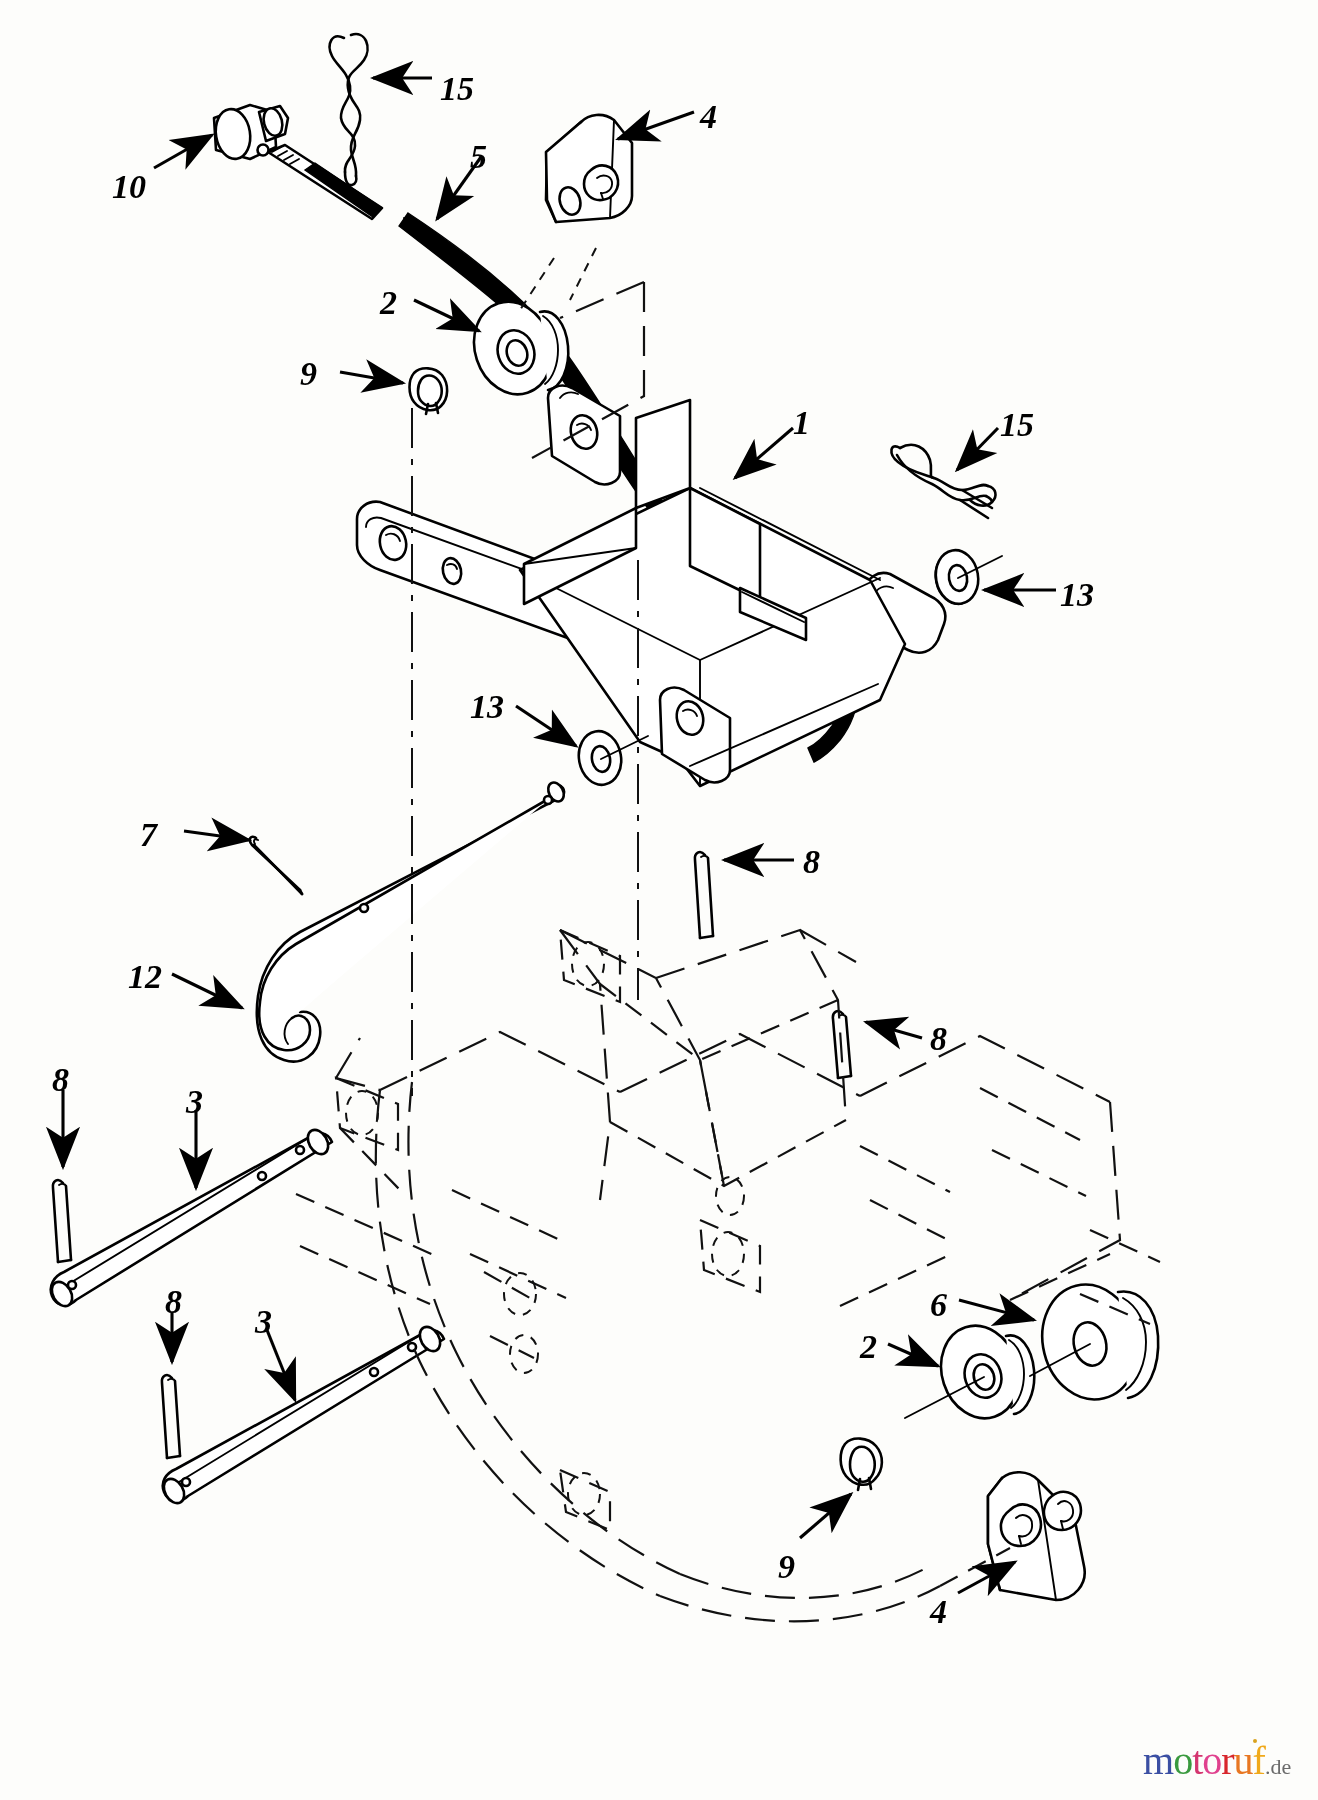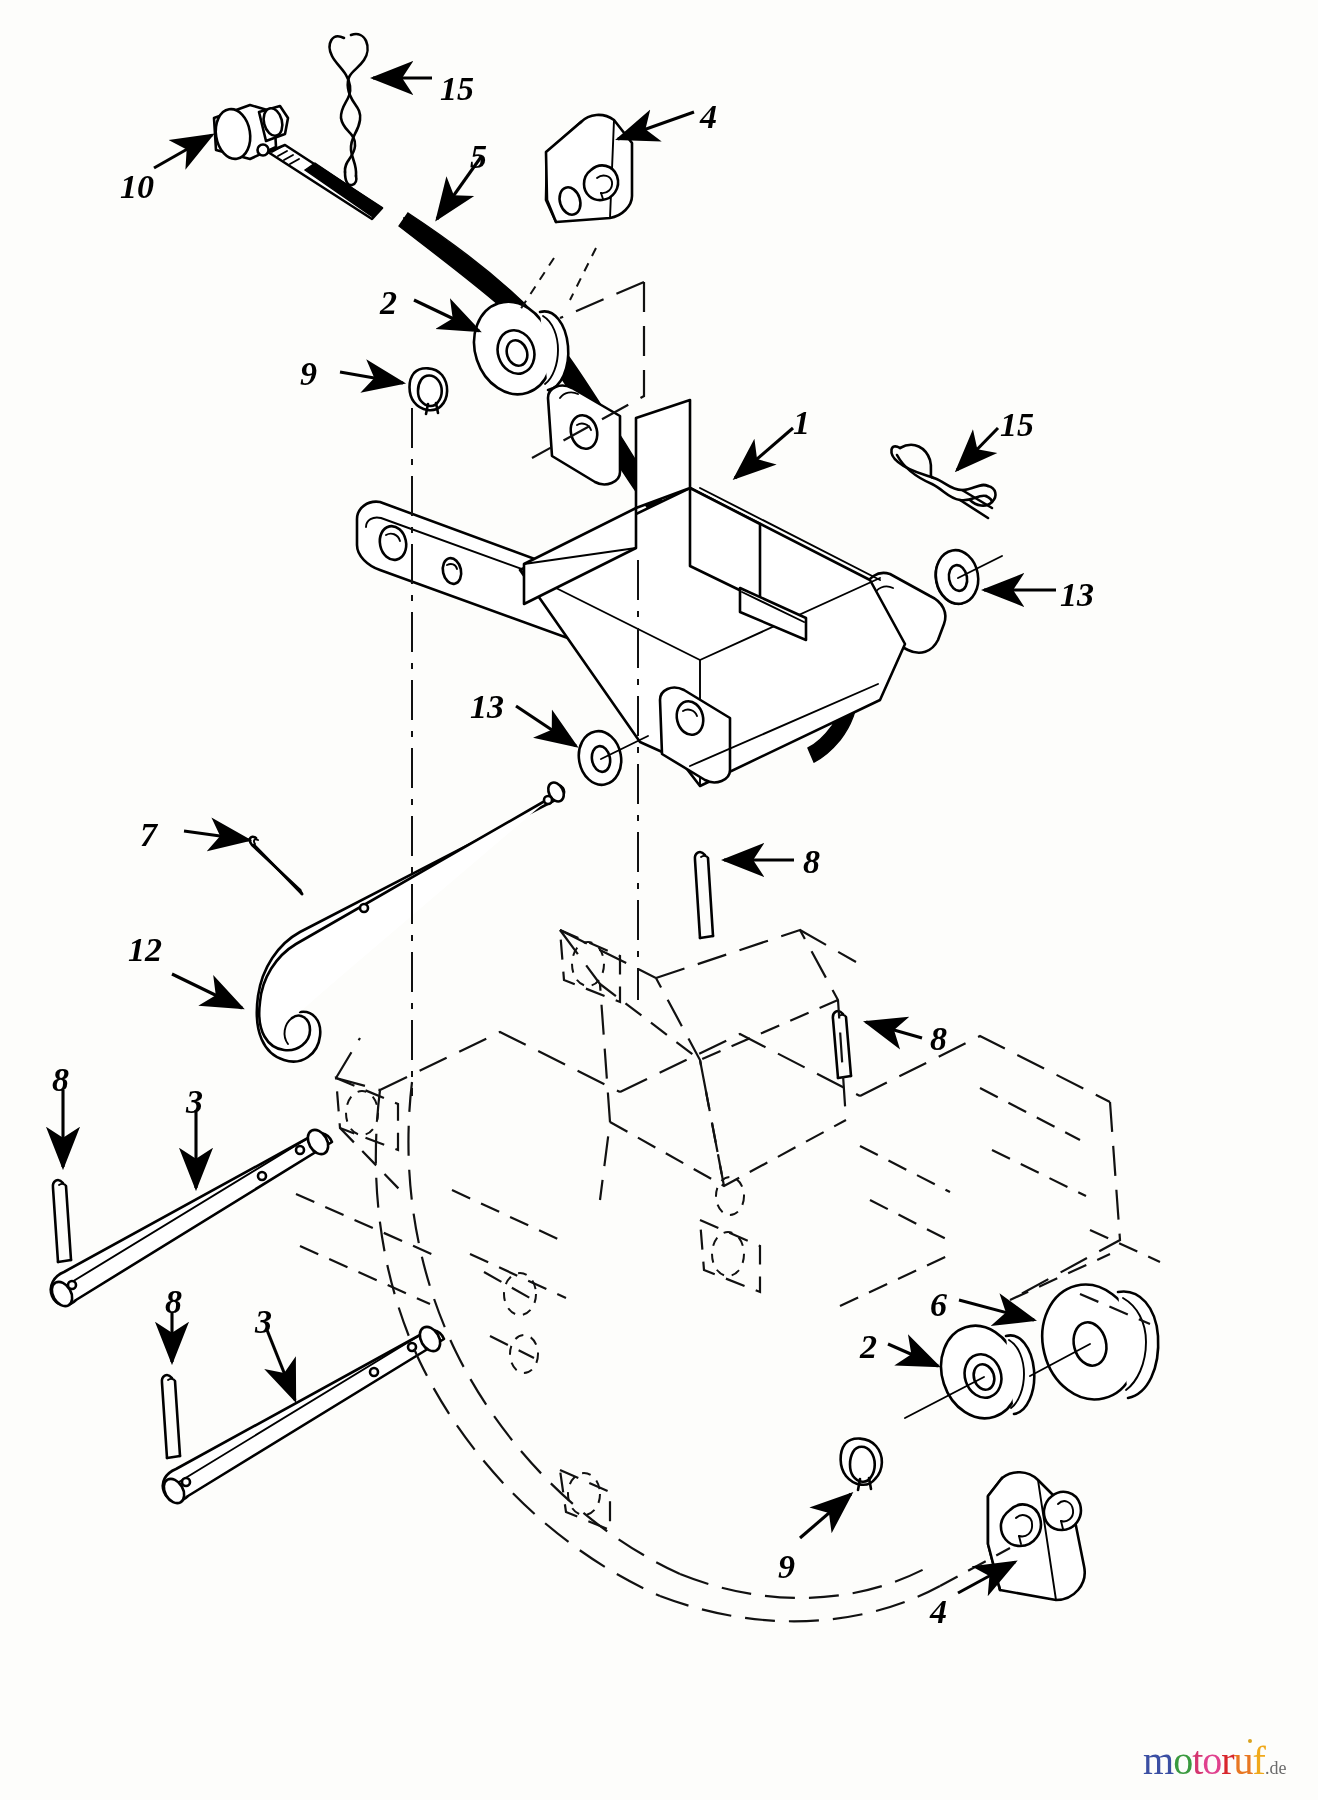--- a/index.html
+++ b/index.html
@@ -26,21 +26,21 @@
   .wm{
     position:absolute;
     left:1143px;top:1737px;
     font-family:"Liberation Serif", serif;
     font-size:40px;
     letter-spacing:-1px;
     white-space:nowrap;
     user-select:none;
   }
   .wm span{font-weight:400;}
-  .wm .de{font-size:18px;color:#6b6b6b;letter-spacing:0;}
+  .wm .de{font-size:22px;color:#6b6b6b;letter-spacing:0;}
   .wm .dot{
      position:absolute;right:34px;top:2px;
      width:4px;height:4px;border-radius:50%;
      background:#d8a21f;
   }
 </style>
 </head>
 <body>
 
 <div id="stage">
@@ -420,31 +420,31 @@
     <path class="ld" d="M267,1330 L295,1400"></path>
     <path class="ld" d="M959,1300 L1034,1320"></path>
     <path class="ld" d="M888,1344 L938,1366"></path>
     <path class="ld" d="M800,1538 L851,1494"></path>
     <path class="ld" d="M958,1593 L1015,1562"></path>
   </svg>
 
   <div id="labels">
       <div class="callout" style="left: 440px; top: 72px;">15</div>
       <div class="callout" style="left: 700px; top: 100px;">4</div>
-      <div class="callout" style="left: 120px; top: 170px; font-style: italic;">10</div>
+      <div class="callout" style="left: 112px; top: 170px; font-style: italic;">10</div>
       <div class="callout" style="left: 470px; top: 140px;">5</div>
       <div class="callout" style="left: 380px; top: 286px;">2</div>
       <div class="callout" style="left: 300px; top: 357px;">9</div>
       <div class="callout" style="left: 793px; top: 406px;">1</div>
       <div class="callout" style="left: 1000px; top: 408px;">15</div>
       <div class="callout" style="left: 1060px; top: 578px;">13</div>
       <div class="callout" style="left: 470px; top: 690px;">13</div>
       <div class="callout" style="left: 140px; top: 818px;">7</div>
       <div class="callout" style="left: 803px; top: 845px;">8</div>
-      <div class="callout" style="left: 128px; top: 933px;">12</div>
+      <div class="callout" style="left: 128px; top: 960px;">12</div>
       <div class="callout" style="left: 930px; top: 1022px;">8</div>
       <div class="callout" style="left: 52px; top: 1063px;">8</div>
       <div class="callout" style="left: 186px; top: 1085px;">3</div>
       <div class="callout" style="left: 165px; top: 1285px;">8</div>
       <div class="callout" style="left: 255px; top: 1305px;">3</div>
       <div class="callout" style="left: 930px; top: 1288px;">6</div>
       <div class="callout" style="left: 860px; top: 1330px;">2</div>
       <div class="callout" style="left: 778px; top: 1550px;">9</div>
       <div class="callout" style="left: 930px; top: 1595px;">4</div>
     </div>

